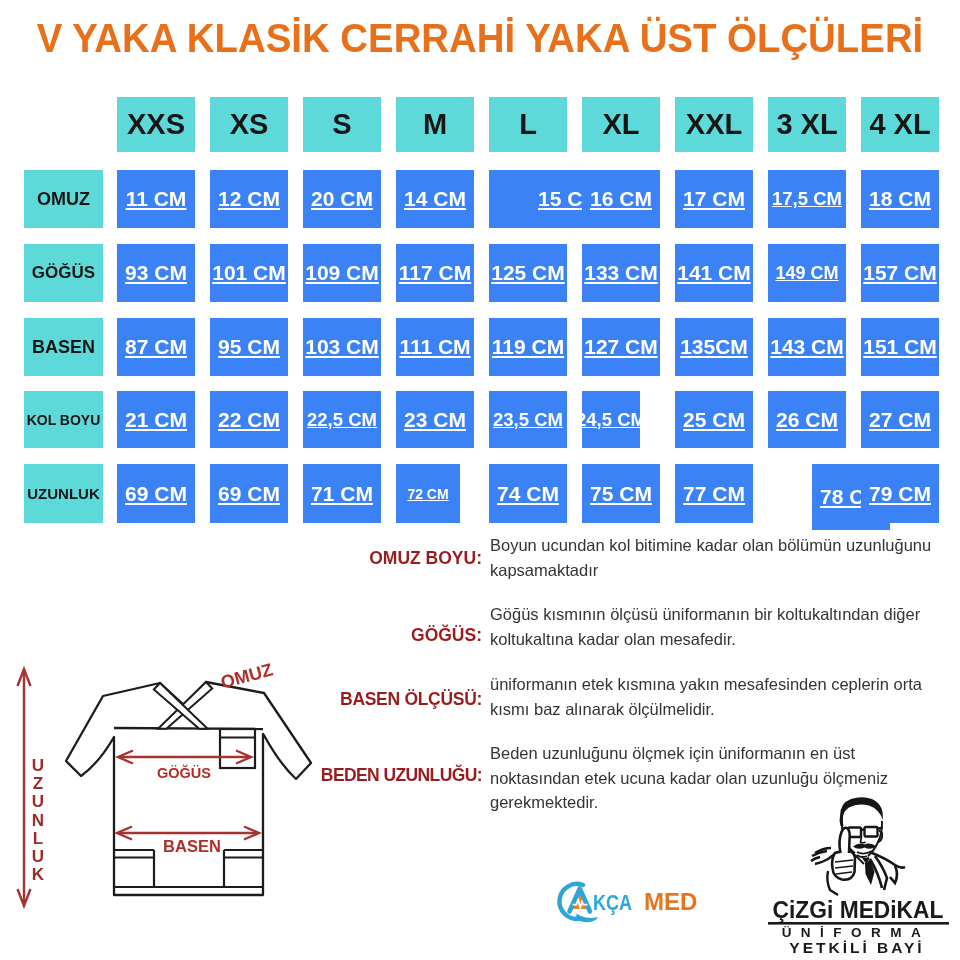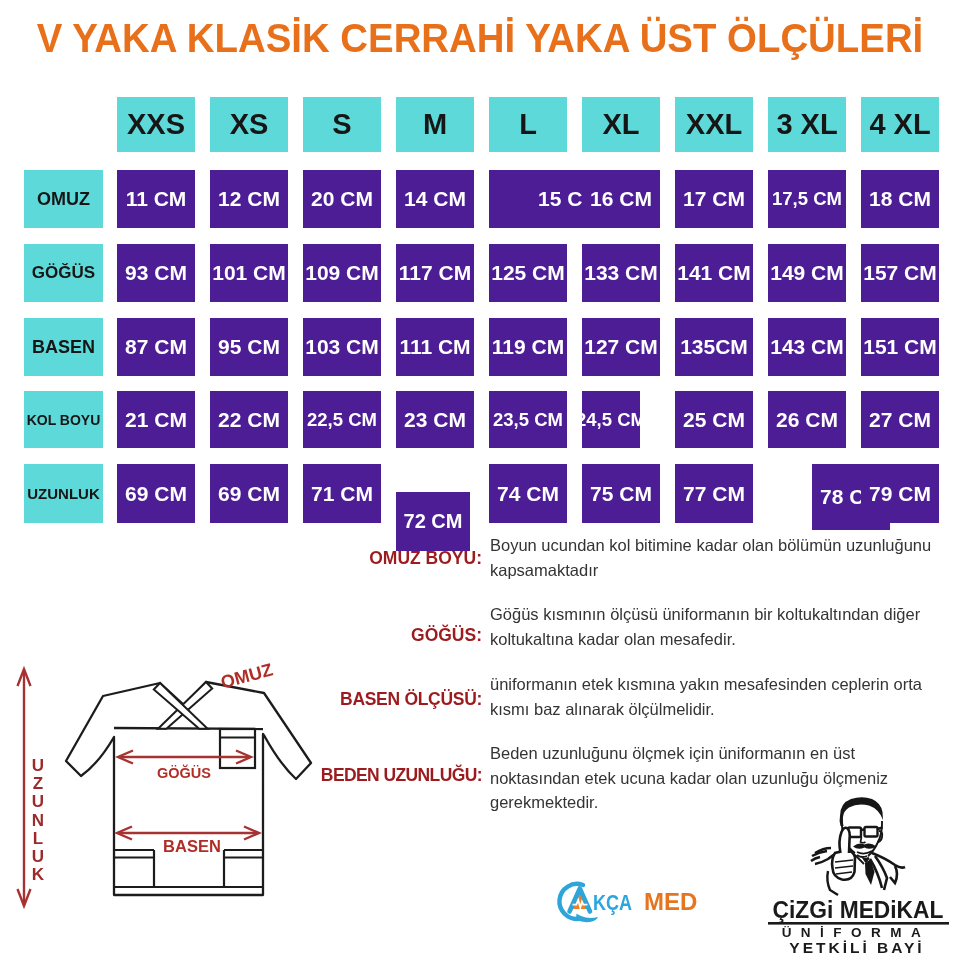--- a/index.html
+++ b/index.html
@@ -1,20 +1,20 @@
 <!DOCTYPE html>
 <html><head>
 <meta charset="utf-8">
 <style>
 html,body{margin:0;padding:0;background:#ffffff;}
 body{width:960px;height:960px;position:relative;overflow:hidden;font-family:"Liberation Sans",sans-serif;}
 .cell{position:absolute;display:flex;align-items:center;justify-content:center;font-weight:bold;white-space:nowrap;}
 .hdr{background:#5ed9da;color:#161616;font-size:29px;}
 .lbl{background:#5ed9da;color:#161616;}
-.dat{background:#4c1d95;color:#ffffff;font-size:20px;}
+.dat{background:#3b82f6;color:#ffffff;font-size:20px;text-decoration:underline;}
 .dlab{position:absolute;left:0;width:482px;text-align:right;font-weight:bold;font-size:17.5px;line-height:20px;color:#9c1b1e;white-space:nowrap;}
 .dtxt{position:absolute;left:490px;font-size:16.5px;line-height:24.5px;color:#343434;}
 svg text{font-family:"Liberation Sans",sans-serif;}
 </style>
 </head>
 <body>
 
 <div style="position:absolute;left:0;top:17px;width:960px;text-align:center;font-weight:bold;font-size:41.5px;line-height:42px;color:#e8701a;white-space:nowrap;transform:scaleX(0.925);">V YAKA KLASİK CERRAHİ YAKA ÜST ÖLÇÜLERİ</div>
 
 <div class="cell hdr" style="left:117px;top:97px;width:78px;height:55px;">XXS</div>
@@ -64,21 +64,21 @@
 <div class="cell dat" style="left:303px;top:244px;width:78px;height:58px;font-size:21px;">109 CM</div>
 
 <div class="cell dat" style="left:396px;top:244px;width:78px;height:58px;font-size:21px;">117 CM</div>
 
 <div class="cell dat" style="left:489px;top:244px;width:78px;height:58px;font-size:21px;">125 CM</div>
 
 <div class="cell dat" style="left:582px;top:244px;width:78px;height:58px;font-size:21px;">133 CM</div>
 
 <div class="cell dat" style="left:675px;top:244px;width:78px;height:58px;font-size:21px;">141 CM</div>
 
-<div class="cell dat" style="left:768px;top:244px;width:78px;height:58px;font-size:21px;">149 CM</div>
+<div class="cell dat" style="left:768px;top:244px;width:78px;height:58px;font-size:18px;">149 CM</div>
 
 <div class="cell dat" style="left:861px;top:244px;width:78px;height:58px;font-size:21px;">157 CM</div>
 
 <div class="cell lbl" style="left:24px;top:318px;width:79px;height:58px;font-size:18px;">BASEN</div>
 
 <div class="cell dat" style="left:117px;top:318px;width:78px;height:58px;font-size:21px;">87 CM</div>
 
 <div class="cell dat" style="left:210px;top:318px;width:78px;height:58px;font-size:21px;">95 CM</div>
 
 <div class="cell dat" style="left:303px;top:318px;width:78px;height:58px;font-size:21px;">103 CM</div>
@@ -116,21 +116,21 @@
 <div class="cell dat" style="left:861px;top:391px;width:78px;height:57px;font-size:21px;">27 CM</div>
 
 <div class="cell lbl" style="left:24px;top:464px;width:79px;height:59px;font-size:15px;">UZUNLUK</div>
 
 <div class="cell dat" style="left:117px;top:464px;width:78px;height:59px;font-size:21px;">69 CM</div>
 
 <div class="cell dat" style="left:210px;top:464px;width:78px;height:59px;font-size:21px;">69 CM</div>
 
 <div class="cell dat" style="left:303px;top:464px;width:78px;height:59px;font-size:21px;">71 CM</div>
 
-<div class="cell dat" style="left:396px;top:464px;width:74px;height:59px;font-size:20px;margin-top:28px;">72 CM</div>
+<div class="cell dat" style="left:396px;top:464px;width:64px;height:59px;font-size:14px;">72 CM</div>
 
 <div class="cell dat" style="left:489px;top:464px;width:78px;height:59px;font-size:21px;">74 CM</div>
 
 <div class="cell dat" style="left:582px;top:464px;width:78px;height:59px;font-size:21px;">75 CM</div>
 
 <div class="cell dat" style="left:675px;top:464px;width:78px;height:59px;font-size:21px;">77 CM</div>
 
 <div class="cell dat" style="left:768px;top:464px;width:78px;height:66px;font-size:21px;margin-left:44px;">78 CM</div>
 
 <div class="cell dat" style="left:861px;top:464px;width:78px;height:59px;font-size:21px;">79 CM</div>

